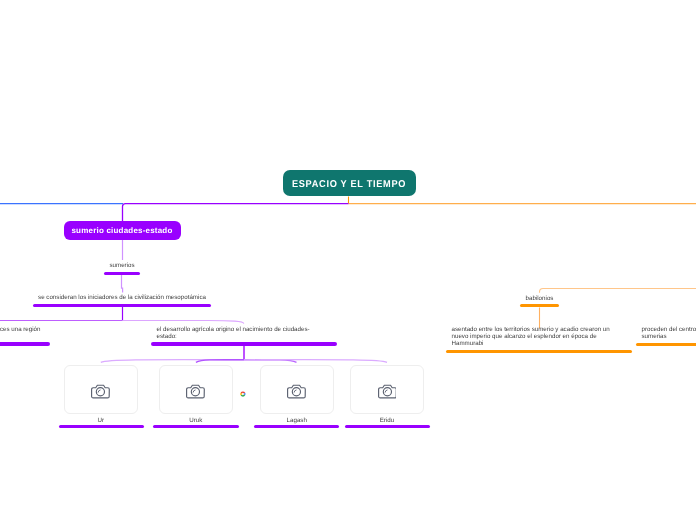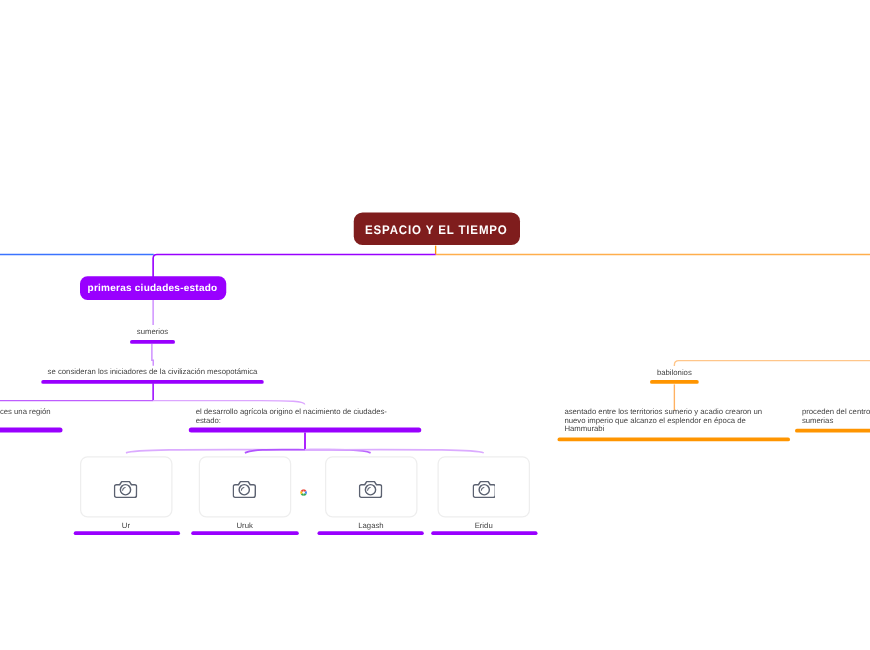--- a/index.html
+++ b/index.html
@@ -4,21 +4,21 @@
 <style>
   html,body{margin:0;padding:0;}
   body{width:696px;height:520px;background:#ffffff;overflow:hidden;
        font-family:"Liberation Sans",sans-serif;position:relative;
        -webkit-font-smoothing:antialiased;-moz-osx-font-smoothing:grayscale;text-rendering:geometricPrecision;}
   .stage{position:absolute;left:0;top:0;width:696px;height:520px;}
   svg.links{position:absolute;left:0;top:0;width:696px;height:520px;}
 
   
   .root-node{position:absolute;left:283px;top:170px;width:133px;height:26px;
-    background:#7f1d1d;border-radius:7px;display:flex;align-items:center;
+    background:#0f766e;border-radius:7px;display:flex;align-items:center;
     justify-content:center;}
   .root-node .lbl{color:#ffffff;font-size:10px;font-weight:bold;
     letter-spacing:0.75px;white-space:nowrap;display:inline-block;
     transform:scaleX(0.92) translateY(0.9px);}
 
   
   .pill-node{position:absolute;left:63.5px;top:221.2px;width:117px;height:19px;
     background:#9900ff;border-radius:6px;display:flex;align-items:center;
     justify-content:center;}
   .pill-node .lbl{color:#ffffff;font-size:8px;font-weight:bold;
@@ -84,21 +84,21 @@
 
     <path d="M700,288.5 L543,288.5 Q539.5,288.5 539.5,292 L539.5,292.8" stroke="#ffc68a" stroke-width="1.1" fill="none"></path>
     <path d="M539.5,307.5 L539.5,328.5" stroke="#ffb161" stroke-width="1.1" fill="none"></path>
   </svg>
 
   <div class="root-node">
     <span class="lbl">ESPACIO Y EL TIEMPO</span>
   </div>
 
   <div class="pill-node">
-    <span class="lbl">primeras ciudades-estado</span>
+    <span class="lbl">sumerio ciudades-estado</span>
   </div>
 
   <div class="u-node" style="left:104px;top:262px;width:36px;">
     <div class="txt" style="text-align:center;">sumerios</div>
     <div class="bar bar-purple"></div>
   </div>
 
   <div class="u-node" style="left:33px;top:294.2px;width:178px;">
     <div class="txt" style="text-align:center;">se consideran los iniciadores de la civilización mesopotámica</div>
     <div class="bar bar-purple"></div>

